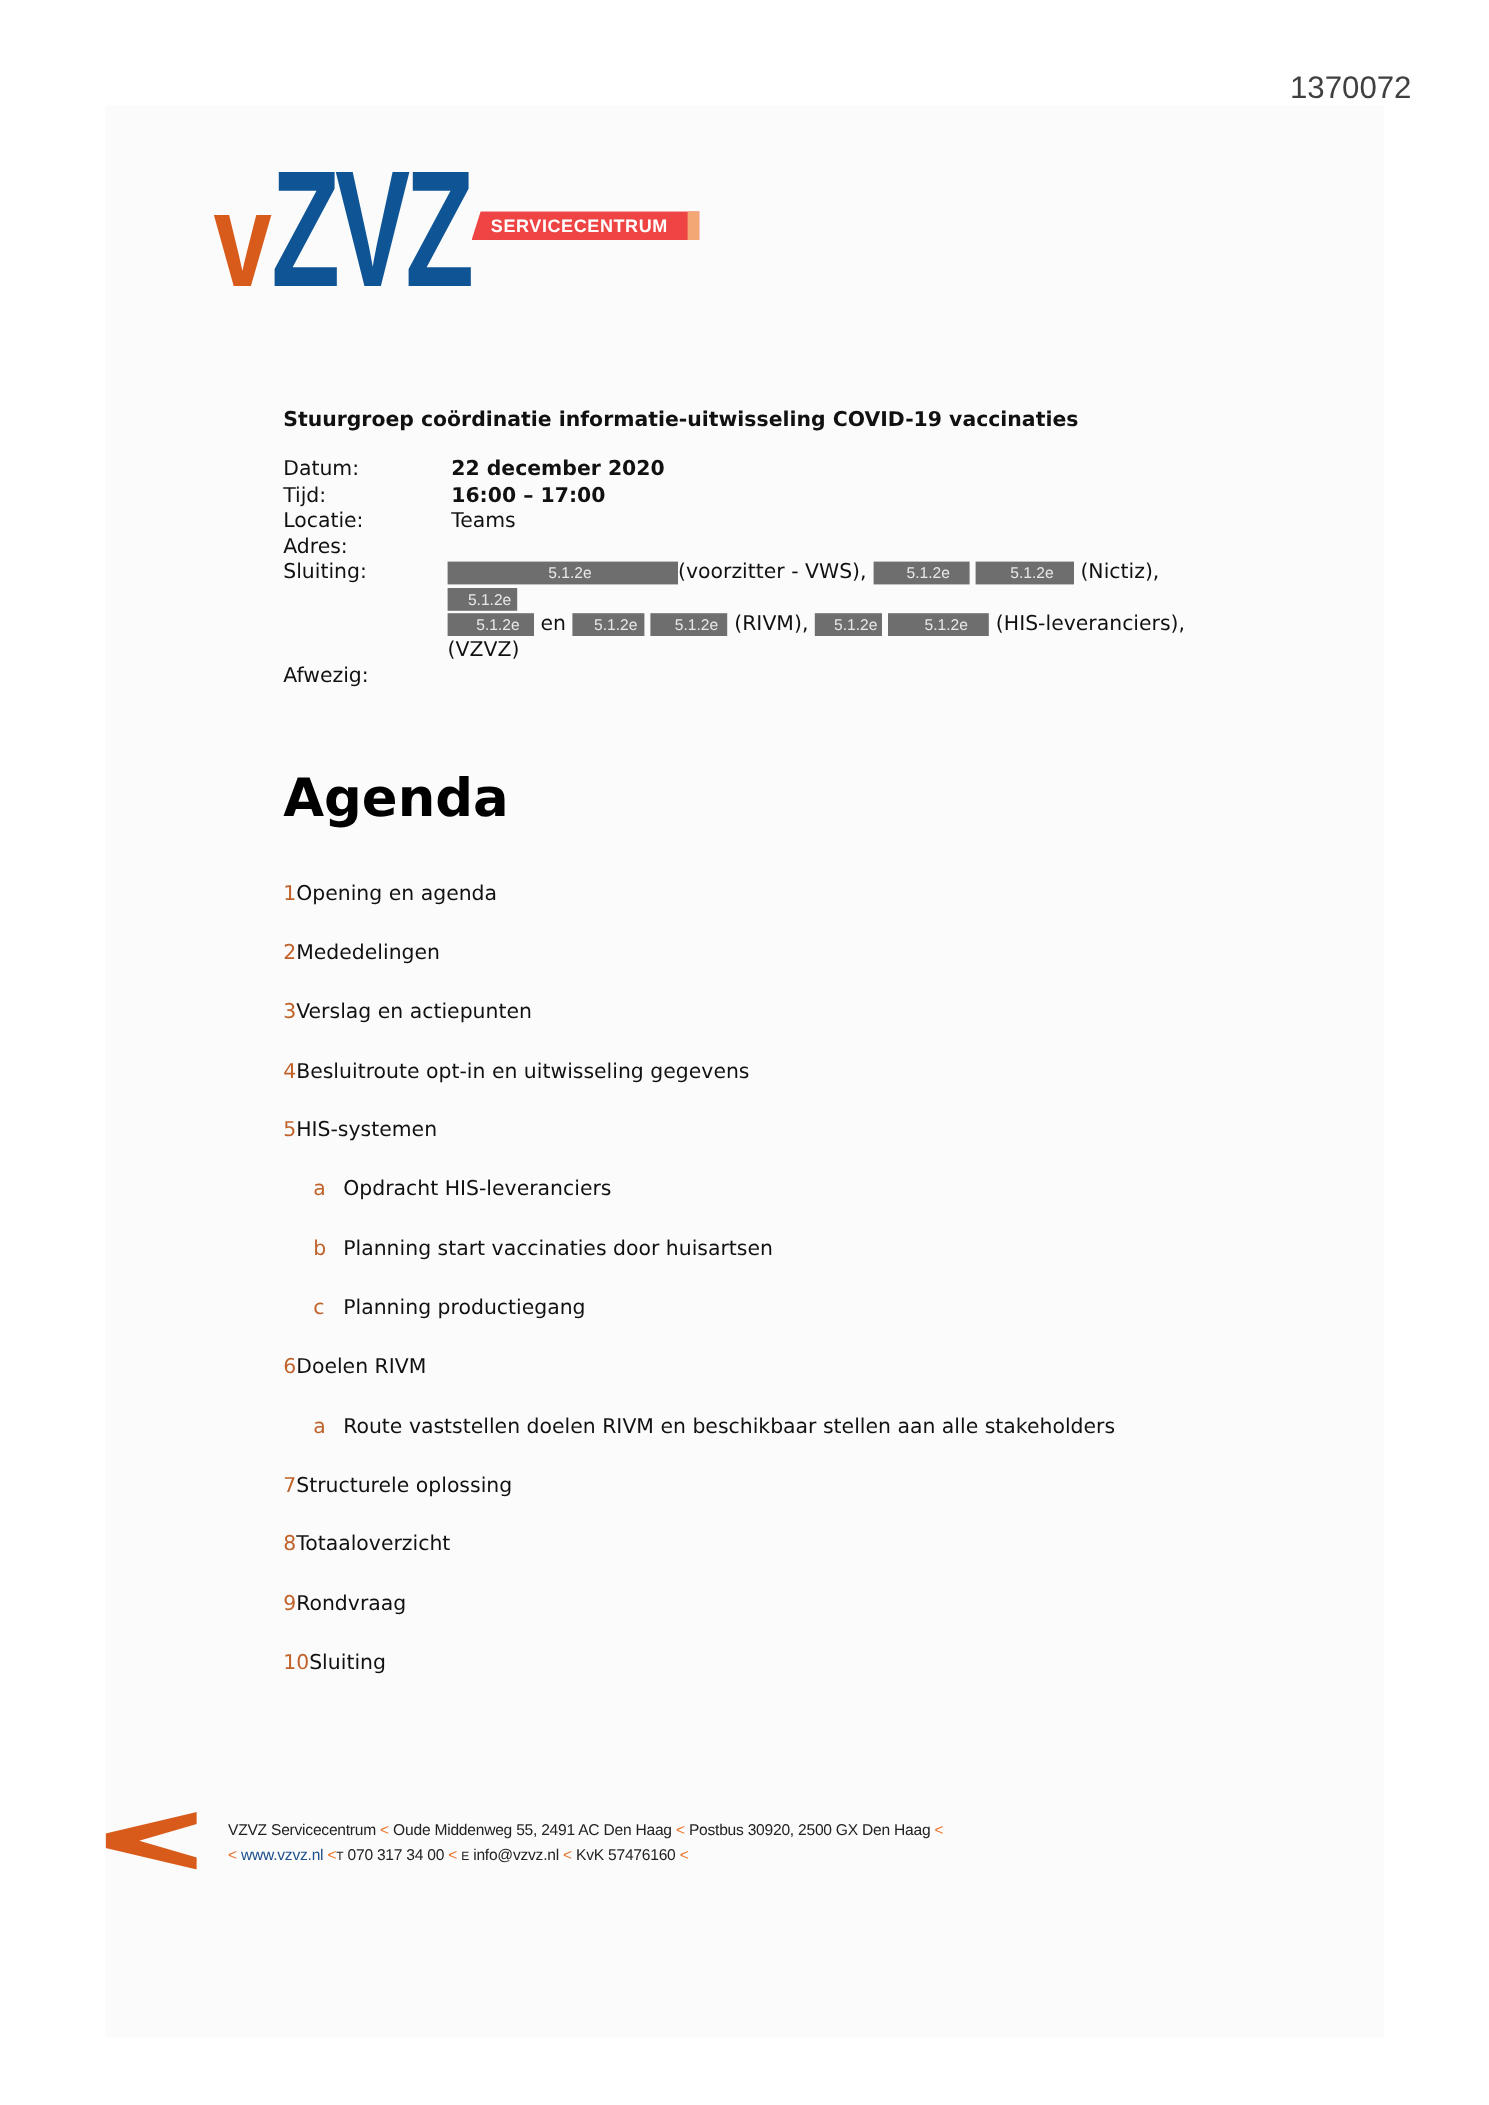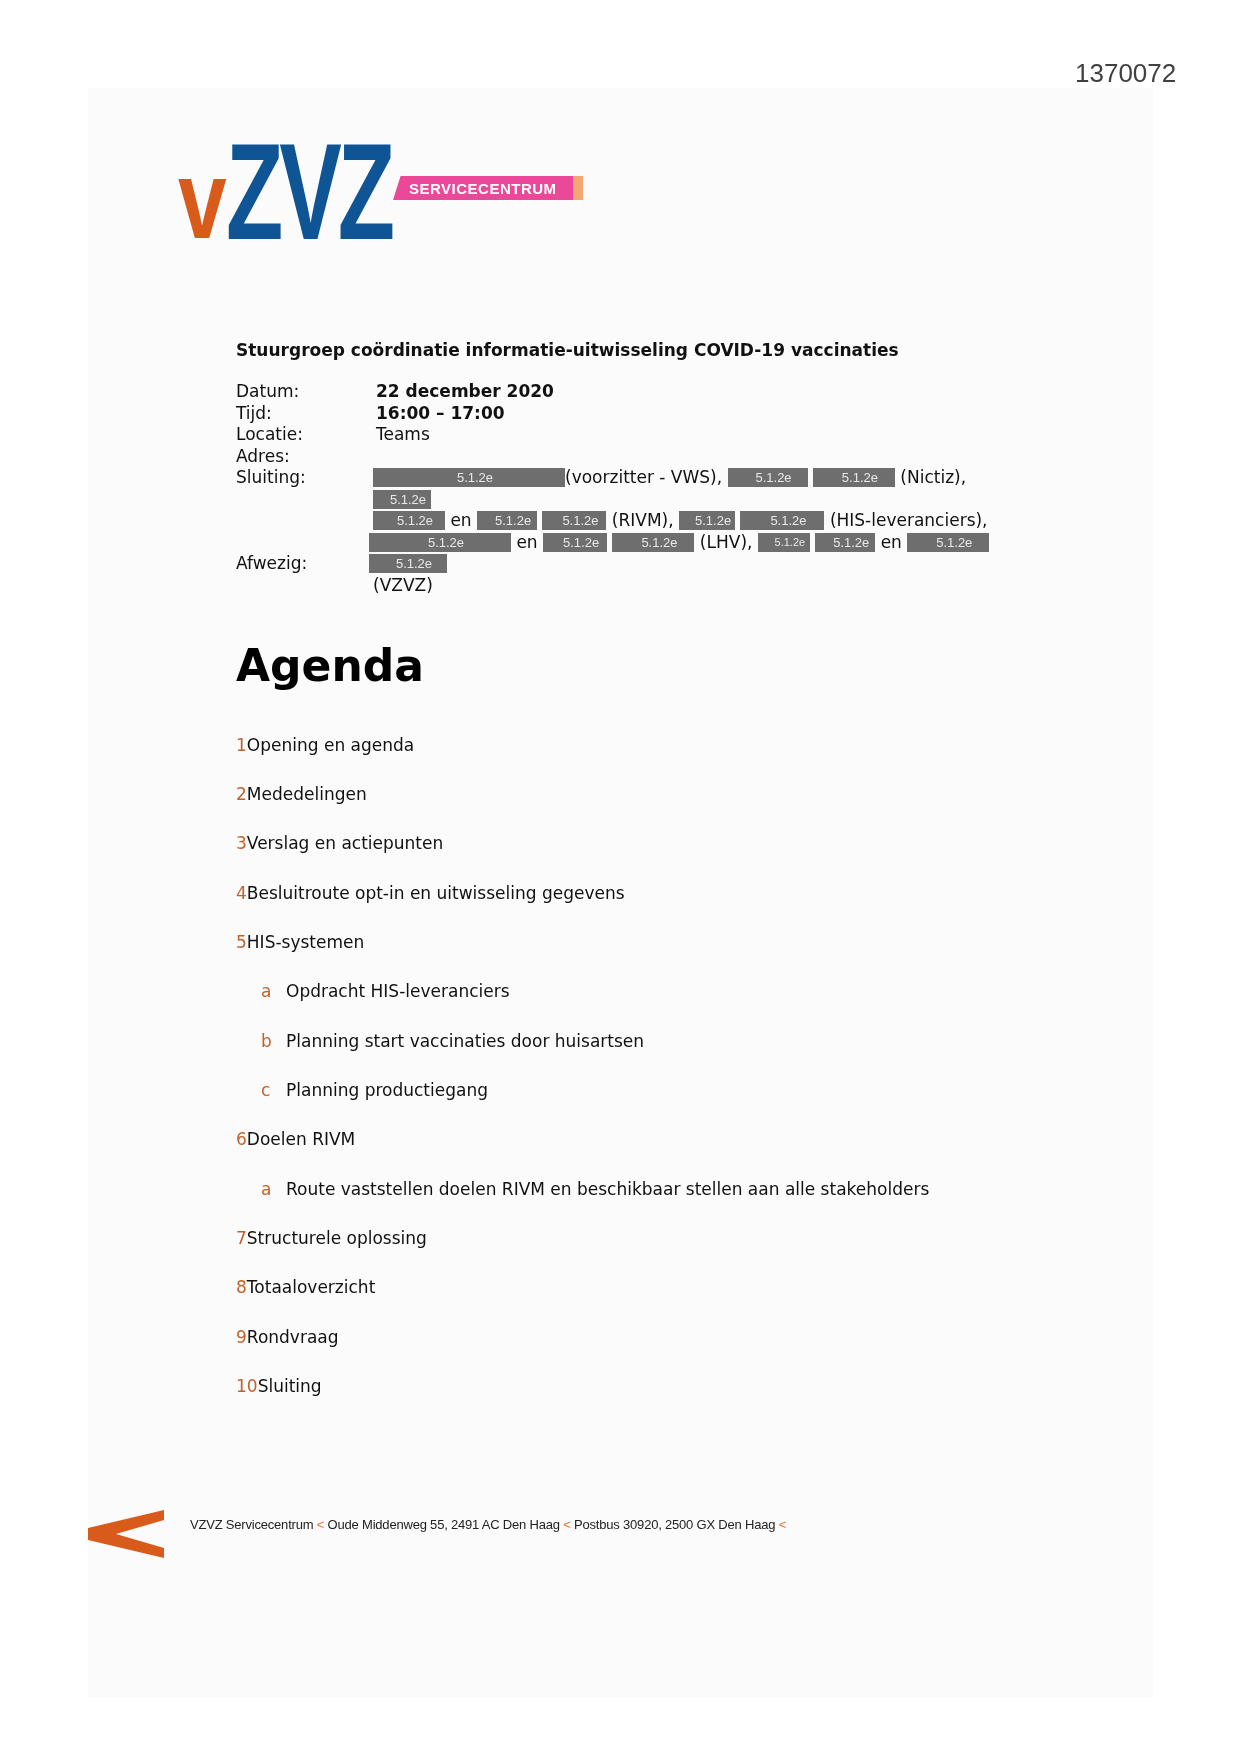--- a/index.html
+++ b/index.html
@@ -2,21 +2,21 @@
 <html><head>
 <meta charset="utf-8">
 <style>
   html, body { margin:0; padding:0; background:#ffffff; }
   body { width:1241px; height:1754px; position:relative; overflow:hidden; font-family:"DejaVu Sans", sans-serif; color:#111; }
   .docid { position:absolute; top:58px; left:1075px; font-family:"Liberation Sans", sans-serif; font-size:26px; color:#404040; }
   .page { position:absolute; left:88px; top:88px; width:1065px; height:1610px; background:#fbfbfb; }
   .logo { position:absolute; left:178px; top:140px; width:420px; height:100px; }
   .logo-v { position:absolute; left:0; top:20px; font-family:"Liberation Sans", sans-serif; font-weight:bold; font-size:112px; line-height:80px; color:#d95b1c; letter-spacing:-4px; transform:scaleX(0.78); transform-origin:left top; }
   .logo-zvz { position:absolute; left:48px; top:2px; font-family:"Liberation Sans", sans-serif; font-weight:bold; font-size:138px; line-height:98px; color:#0f5595; letter-spacing:-6px; transform:scaleX(0.68); transform-origin:left top; }
-  .logo-tag { position:absolute; left:215px; top:36px; width:190px; height:24px; background:#ec4899; clip-path:polygon(4% 0,100% 0,100% 100%,0 100%);text-decoration:underline; }
+  .logo-tag { position:absolute; left:215px; top:36px; width:190px; height:24px; background:#ef4444; clip-path:polygon(4% 0,100% 0,100% 100%,0 100%);text-decoration:underline; }
   .logo-tag span { position:absolute; left:16px; top:4px; font-family:"Liberation Sans", sans-serif; font-weight:bold; font-size:15px; color:#fff; letter-spacing:0.5px; }
   .logo-tag .tail { position:absolute; right:0; top:0; width:10px; height:24px; background:#f2a774; }
   .title { position:absolute; left:236px; top:340px; font-size:17px; font-weight:bold; }
   .meta { position:absolute; left:236px; top:381px; font-size:17px; line-height:21.5px; }
   .meta .row { display:flex; }
   .meta .lbl { width:140px; font-weight:normal; }
   .meta .val-b { font-weight:bold;text-align:center; }
   .att { position:absolute; left:373px; top:467px; width:650px; font-size:17px; line-height:21.5px; }
   .r { display:inline-block; background:#6e6e6e; color:#e8e8e8; font-family:"Liberation Sans", sans-serif; font-size:13px; text-align:center; height:19px; line-height:19px; vertical-align:top; margin-top:1px;padding-left:12px; }
   .agenda-h { position:absolute; left:236px; top:640px; font-size:44px; font-weight:bold; color:#000; }
@@ -84,32 +84,20 @@
   <div>
     <span class="r" style="width:60px">5.1.2e</span>
     <span>en</span>
     <span class="r" style="width:48px">5.1.2e</span>
     <span class="r" style="width:52px">5.1.2e</span>
     <span>(RIVM),</span>
     <span class="r" style="width:44px">5.1.2e</span>
     <span class="r" style="width:72px">5.1.2e</span>
     <span>(HIS-leveranciers),</span>
   </div>
-  <div style="margin-left:-4px">
-    <span class="r" style="width:130px">5.1.2e</span>
-    <span>en</span>
-    <span class="r" style="width:52px">5.1.2e</span>
-    <span class="r" style="width:70px">5.1.2e</span>
-    <span>(LHV),</span>
-    <span class="r" style="width:40px;font-size:11px">5.1.2e</span>
-    <span class="r" style="width:48px">5.1.2e</span>
-    <span>en</span>
-    <span class="r" style="width:70px">5.1.2e</span>
-    <span class="r" style="width:66px">5.1.2e</span>
-  </div>
   <div>
     <span>(VZVZ)</span>
   </div>
 </div>
 
 <div class="agenda-h">Agenda</div>
 
 <div class="items">
   <div class="item" style="top:0"><span class="num">1</span><span>Opening en agenda</span></div>
   <div class="item" style="top:49px"><span class="num">2</span><span>Mededelingen</span></div>
@@ -133,14 +121,26 @@
   </svg>
   <div class="ftext">
     <div>
       <span>VZVZ Servicecentrum</span>
       <span class="lt">&lt;</span>
       <span>Oude Middenweg 55, 2491 AC Den Haag</span>
       <span class="lt">&lt;</span>
       <span>Postbus 30920, 2500 GX Den Haag</span>
       <span class="lt">&lt;</span>
     </div>
+    <div>
+      <span class="lt">&lt;</span>
+      <span class="url">www.vzvz.nl</span>
+      <span class="lt">&lt;</span><span style="font-size:10px">T</span>
+      <span>070 317 34 00</span>
+      <span class="lt">&lt;</span>
+      <span style="font-size:10px">E</span>
+      <span>info@vzvz.nl</span>
+      <span class="lt">&lt;</span>
+      <span>KvK 57476160</span>
+      <span class="lt">&lt;</span>
+    </div>
   </div>
 </div>
 
 </body></html>

